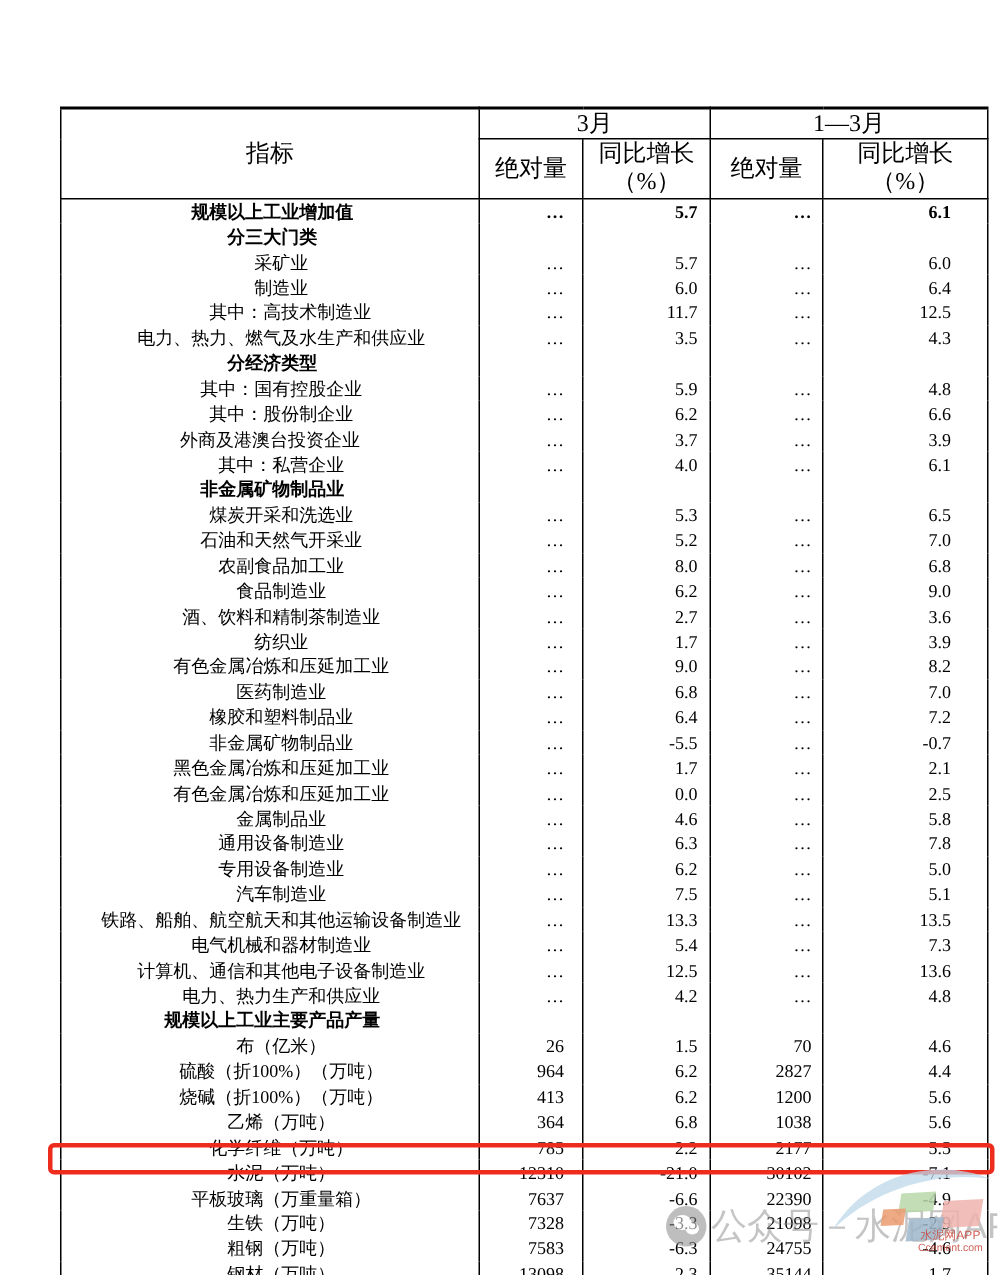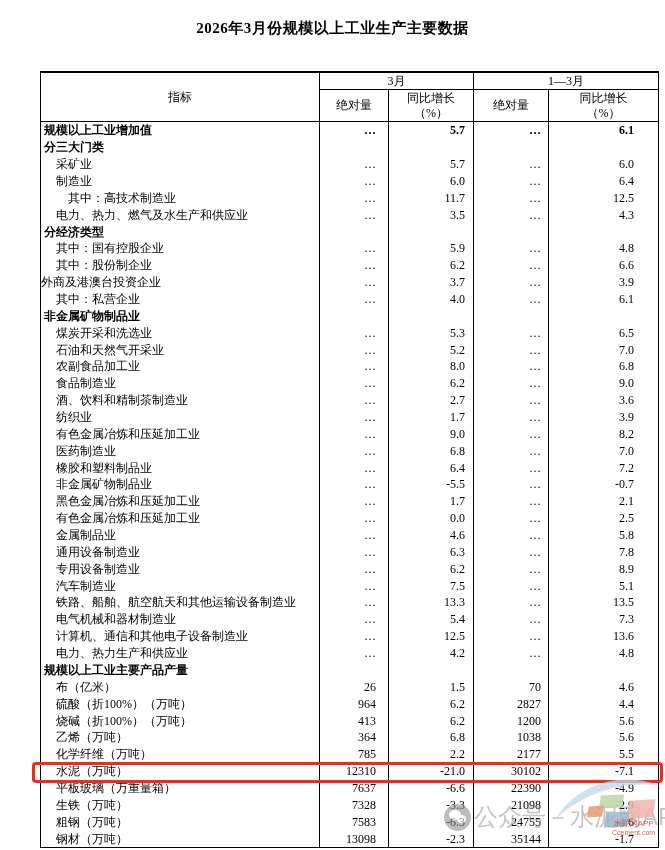--- a/index.html
+++ b/index.html
@@ -18,30 +18,30 @@
     border:1px solid #000;border-top:2px solid #000;
     font-size:12px;
   }
   .tbl col.c-ind{width:279px}
   .tbl col.c-m-abs{width:69px}
   .tbl col.c-m-yoy{width:85px}
   .tbl col.c-q-abs{width:75px}
   .tbl col.c-q-yoy{width:110px}
   .tbl th{
     border:1px solid #000;font-weight:normal;text-align:center;
-    vertical-align:middle;padding:0;font-size:12px;line-height:1.2;
+    vertical-align:middle;padding:0;font-size:16px;line-height:1.2;
   }
   .tbl thead tr.hr1 th{height:16px}
   .tbl thead tr.hr2 th{height:31px}
   .tbl td{
     padding:0;height:16.86px;vertical-align:middle;line-height:1;
     white-space:nowrap;overflow:hidden;
   }
   .tbl td + td{border-left:1px solid #000}
-  .tbl td.c-label{text-align:left}
+  .tbl td.c-label{text-align:center}
   .tbl td.c-num{text-align:right}
   .tbl td.c1{padding-right:12px}
   .tbl td.c2{padding-right:8px}
   .tbl td.c3{padding-right:7px}
   .tbl td.c4{padding-right:24px}
   .tbl tr.bold td{font-weight:bold}
   .tbl td.ind0{padding-left:3px}
   .tbl td.ind1{padding-left:15px}
   .tbl td.ind2{padding-left:27px}
   .tbl td.ind3{}
@@ -75,21 +75,20 @@
     font-family:"Liberation Sans","DejaVu Sans",sans-serif;opacity:.85;line-height:9px;text-align:center;
   }
   .wm-brand .l1{font-size:8px}
   .wm-brand .l2{font-size:7px}
 </style>
 </head>
 <body>
 
 <div class="page">
 
-  <div class="title">2026年3月份规模以上工业生产主要数据</div>
 
   <table class="tbl">
     <colgroup>
       <col class="c-ind">
         <col class="c-m-abs">
         <col class="c-m-yoy">
         <col class="c-q-abs">
         <col class="c-q-yoy">
     </colgroup>
     <thead>
@@ -292,21 +291,21 @@
           <td class="c-num c1">…</td>
           <td class="c-num c2">6.3</td>
           <td class="c-num c3">…</td>
           <td class="c-num c4">7.8</td>
         </tr>
         <tr>
           <td class="c-label ind1">专用设备制造业</td>
           <td class="c-num c1">…</td>
           <td class="c-num c2">6.2</td>
           <td class="c-num c3">…</td>
-          <td class="c-num c4">8.9</td>
+          <td class="c-num c4">5.0</td>
         </tr>
         <tr>
           <td class="c-label ind1">汽车制造业</td>
           <td class="c-num c1">…</td>
           <td class="c-num c2">7.5</td>
           <td class="c-num c3">…</td>
           <td class="c-num c4">5.1</td>
         </tr>
         <tr>
           <td class="c-label ind1">铁路、船舶、航空航天和其他运输设备制造业</td>

